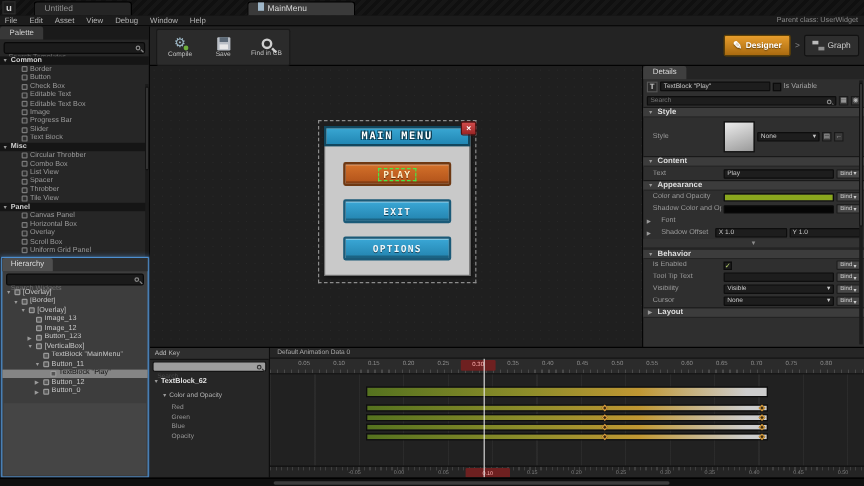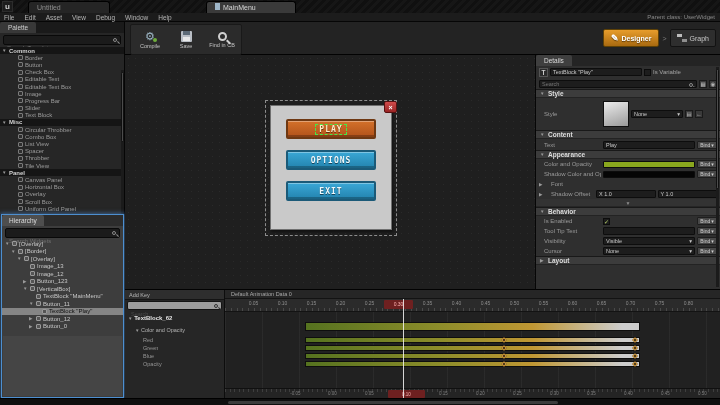--- a/index.html
+++ b/index.html
@@ -486,30 +486,31 @@
       <div class="graph-btn">
         <span class="node-ico"></span>
         <span>Graph</span>
       </div>
     </div>
   </div>
 
   <div class="canvas">
     <div class="selrect"></div>
     <div class="dialog">
+      <div class="dlg-header">MAIN MENU</div>
       <div class="dlg-close">×</div>
       <div class="dlg-body">
         <div class="dlg-btn orange">
           <span class="sel-outline">PLAY</span>
         </div>
         <div class="dlg-btn blue">
+          <span>EXIT</span>
+        </div>
+        <div class="dlg-btn blue">
           <span>OPTIONS</span>
-        </div>
-        <div class="dlg-btn blue">
-          <span>EXIT</span>
         </div>
       </div>
     </div>
   </div>
 
   <div class="details">
     <div class="dtabrow">
       <div class="dtab">Details</div>
     </div>
     <div class="drow" style="height:12px;">

